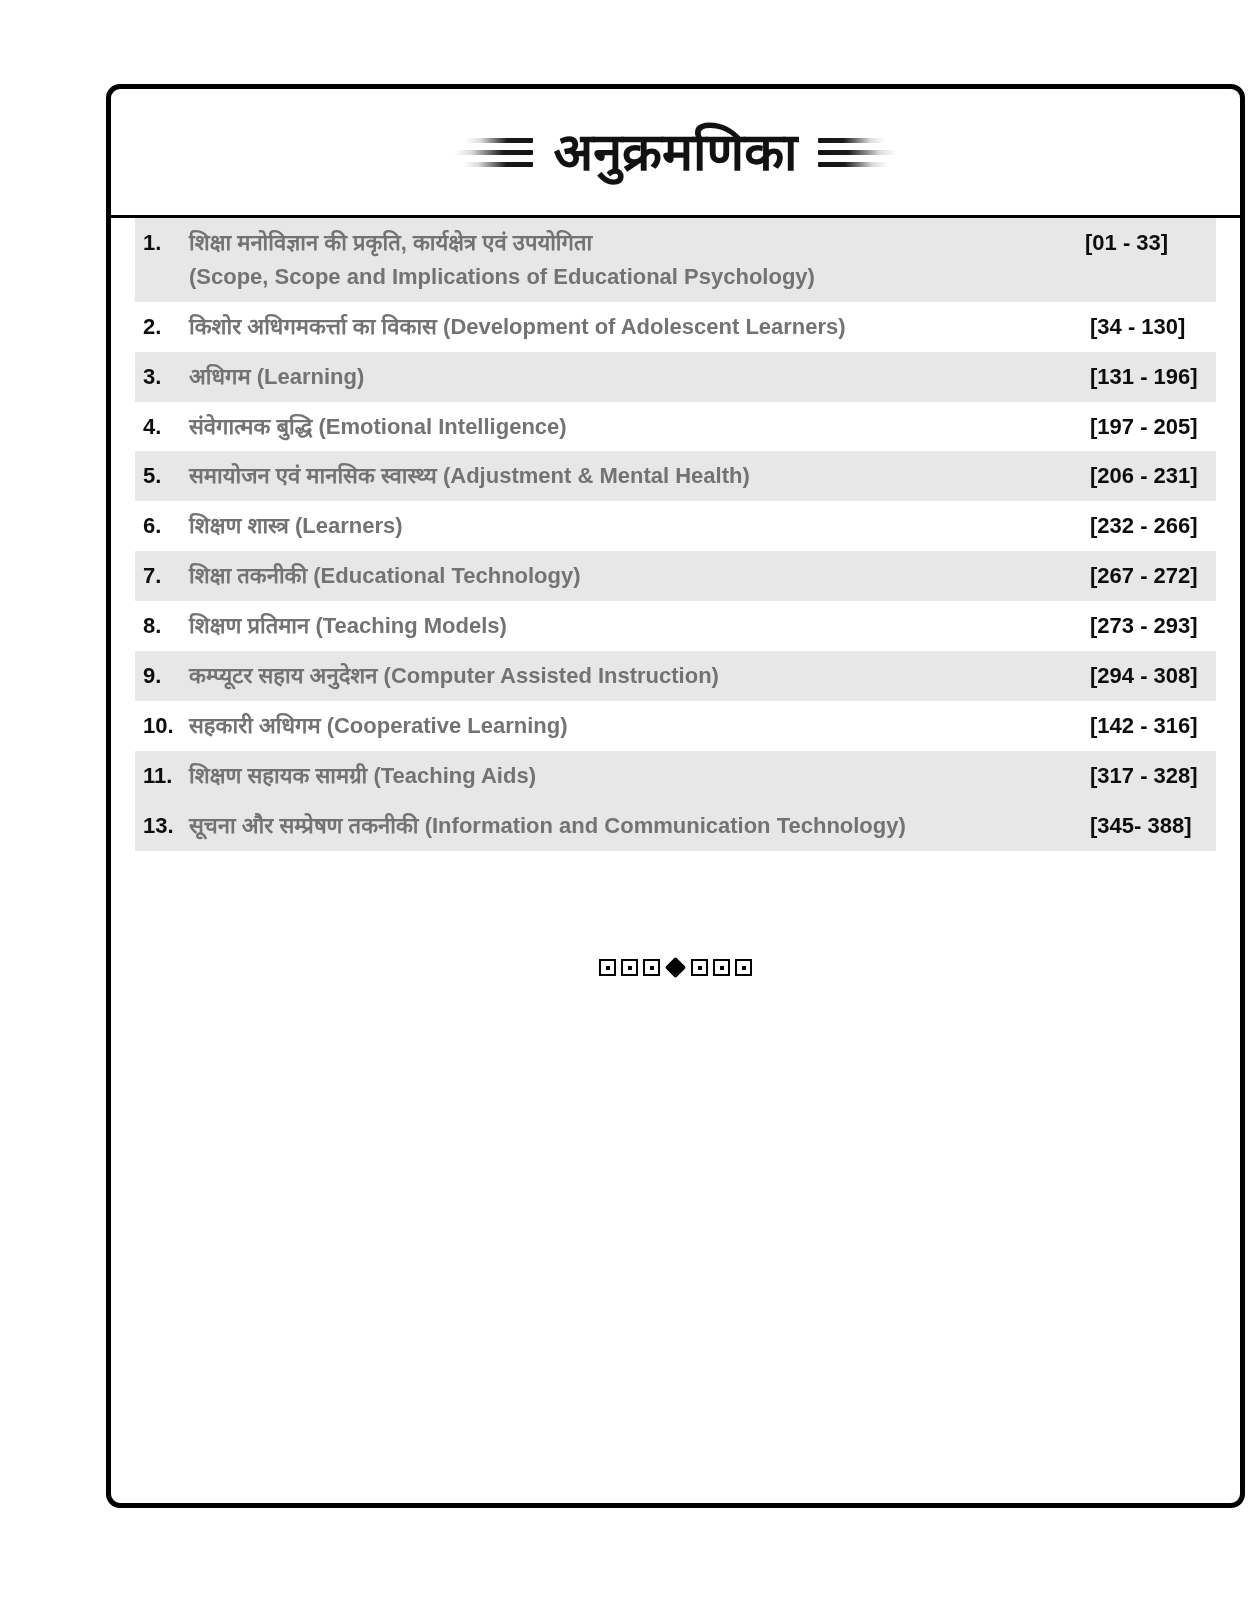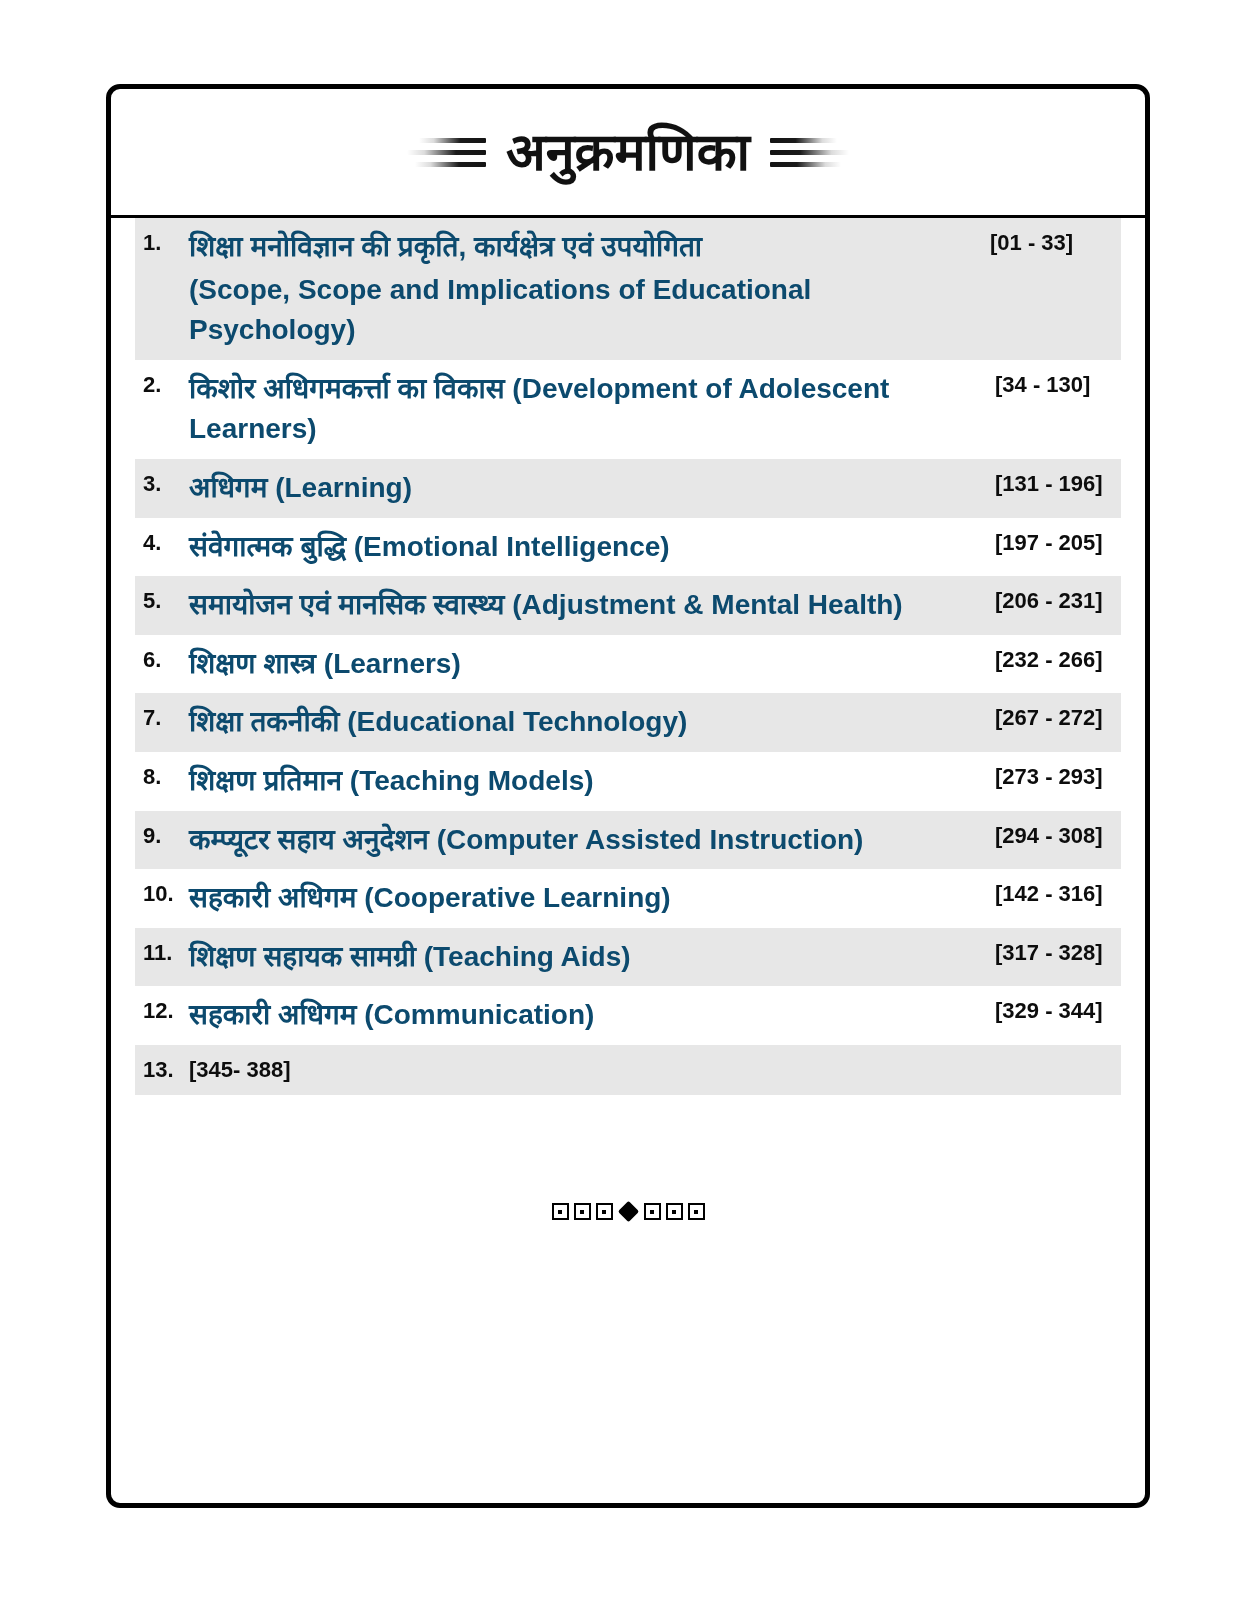--- a/index.html
+++ b/index.html
@@ -12,21 +12,21 @@
     height: 1600px;
     font-family: "Liberation Sans", "DejaVu Sans", sans-serif;
     -webkit-font-smoothing: antialiased;
   }
 
   
   .page {
     position: absolute;
     left: 106px;
     top: 84px;
-    width: 1044px;   
+    width: 1139px;   
     height: 1424px;
     border: 5px solid #000000;
     border-radius: 14px;
     background: #ffffff;
     box-sizing: border-box;
     overflow: hidden;
   }
 
   
   .title-block {
@@ -96,23 +96,23 @@
     font-size: 22px;
     font-weight: bold;
     color: #0d0d0d;
     text-align: left;
     padding-left: 8px;
     box-sizing: border-box;
     line-height: 1.45;
   }
   .toc-title {
     flex: 1 1 auto;
-    font-size: 28px;
-    font-weight: bold;
-    color: #0c4a6e;
+    font-size: 22px;
+    font-weight: bold;
+    color: #737373;
     line-height: 1.45;
     padding-right: 10px;
   }
   .toc-title .sub {
     display: block;
     margin-top: 2px;
   }
   .toc-pages {
     flex: 0 0 125px;
     font-size: 22px;
@@ -230,27 +230,23 @@
       <div class="toc-row wide">
         <div class="toc-num">10.</div>
         <div class="toc-title"><span>सहकारी अधिगम (Cooperative Learning)</span></div>
         <div class="toc-pages">[142 - 316]</div>
       </div>
       <div class="toc-row shaded wide">
         <div class="toc-num">11.</div>
         <div class="toc-title"><span>शिक्षण सहायक सामग्री (Teaching Aids)</span></div>
         <div class="toc-pages">[317 - 328]</div>
       </div>
-      <div class="toc-row wide">
-        <div class="toc-num">12.</div>
-        <div class="toc-title"><span>सहकारी अधिगम (Communication)</span></div>
-        <div class="toc-pages">[329 - 344]</div>
-      </div>
       <div class="toc-row shaded wide">
         <div class="toc-num">13.</div>
+        <div class="toc-title"><span>सूचना और सम्प्रेषण तकनीकी (Information and Communication Technology)</span></div>
         <div class="toc-pages">[345- 388]</div>
       </div>
     </div>
 
   <div class="footer-ornament">
     <div class="sq"></div>
     <div class="sq"></div>
     <div class="sq"></div>
     <div class="diamond"></div>
     <div class="sq"></div>

